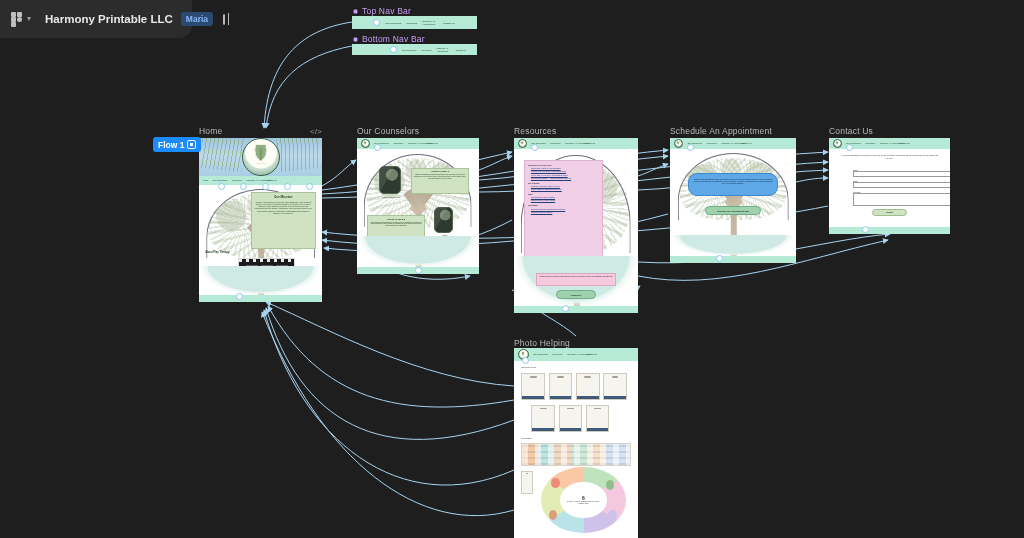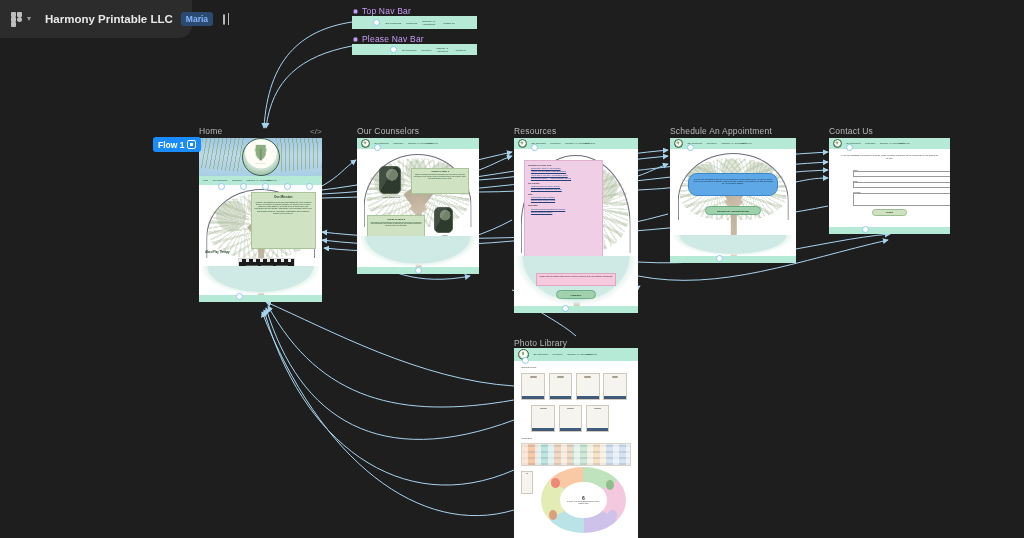--- a/index.html
+++ b/index.html
@@ -347,21 +347,21 @@
       <div style="font-size:2.3px;color:#1d3b2a">Home</div>
       <div style="font-size:2.3px;color:#1d3b2a">Our Counselors</div>
       <div style="font-size:2.3px;color:#1d3b2a">Resources</div>
       <div style="font-size:2.3px;color:#1d3b2a;width:16px;line-height:1.05">Schedule An Appointment</div>
       <div style="font-size:2.3px;color:#1d3b2a">Contact Us</div>
     </div>
   </div>
   <div class="cdot" style="left:373px;top:18.5px"></div>
 
   <div class="frame-label comp" style="left:352px;top:34px">
-    <span class="comp-gem"></span><span>Please Nav Bar</span>
+    <span class="comp-gem"></span><span>Bottom Nav Bar</span>
   </div>
   <div class="frame" style="left:352px;top:44px;width:125px;height:11px;background:#b5ead7">
     <div style="display:flex;align-items:center;height:100%;gap:5px;padding-left:50px">
       <div style="font-size:2.1px;color:#1d3b2a">Our Counselors</div>
       <div style="font-size:2.1px;color:#1d3b2a">Resources</div>
       <div style="font-size:2.1px;color:#1d3b2a;width:14px;line-height:1.05">Schedule An Appointment</div>
       <div style="font-size:2.1px;color:#1d3b2a">Contact Us</div>
     </div>
   </div>
   <div class="cdot" style="left:390px;top:46px"></div>
@@ -531,21 +531,21 @@
         <div class="form-lbl" style="font-size:1.9px;margin-left:14%">Message</div>
         <div class="form-in" style="height:13px;margin:0 14% 3px"></div>
         <div class="btn-submit" style="width:34%;font-size:2px;padding:1.2px 0">Submit</div>
       </div>
     </div>
     <div class="footerbar" style="height:7px"></div>
   </div>
   <div class="cdot" style="left:846px;top:144px"></div>
   <div class="cdot" style="left:862px;top:226px"></div>
 
-  <div class="frame-label" style="left:514px;top:338px">Photo Library</div>
+  <div class="frame-label" style="left:514px;top:338px">Photo Helping</div>
   <div class="frame" style="left:514px;top:348px;width:124px;height:190px;display:flex;flex-direction:column">
     <div class="navbar" style="height:13px">
       <div class="logo-badge" style="position:relative;left:0;top:0;transform:none;width:11px;height:11px;flex:0 0 auto"></div>
       <div class="nav-item">Our Counselors</div>
       <div class="nav-item">Resources</div>
       <div class="nav-item" style="width:15px">Schedule An Appointment</div>
       <div class="nav-item">Contact Us</div>
     </div>
     <div class="page-body" style="background:#fff">
       <div style="position:absolute;left:6%;top:3%;font-size:2.2px;color:#333">Benefits of Play</div>

